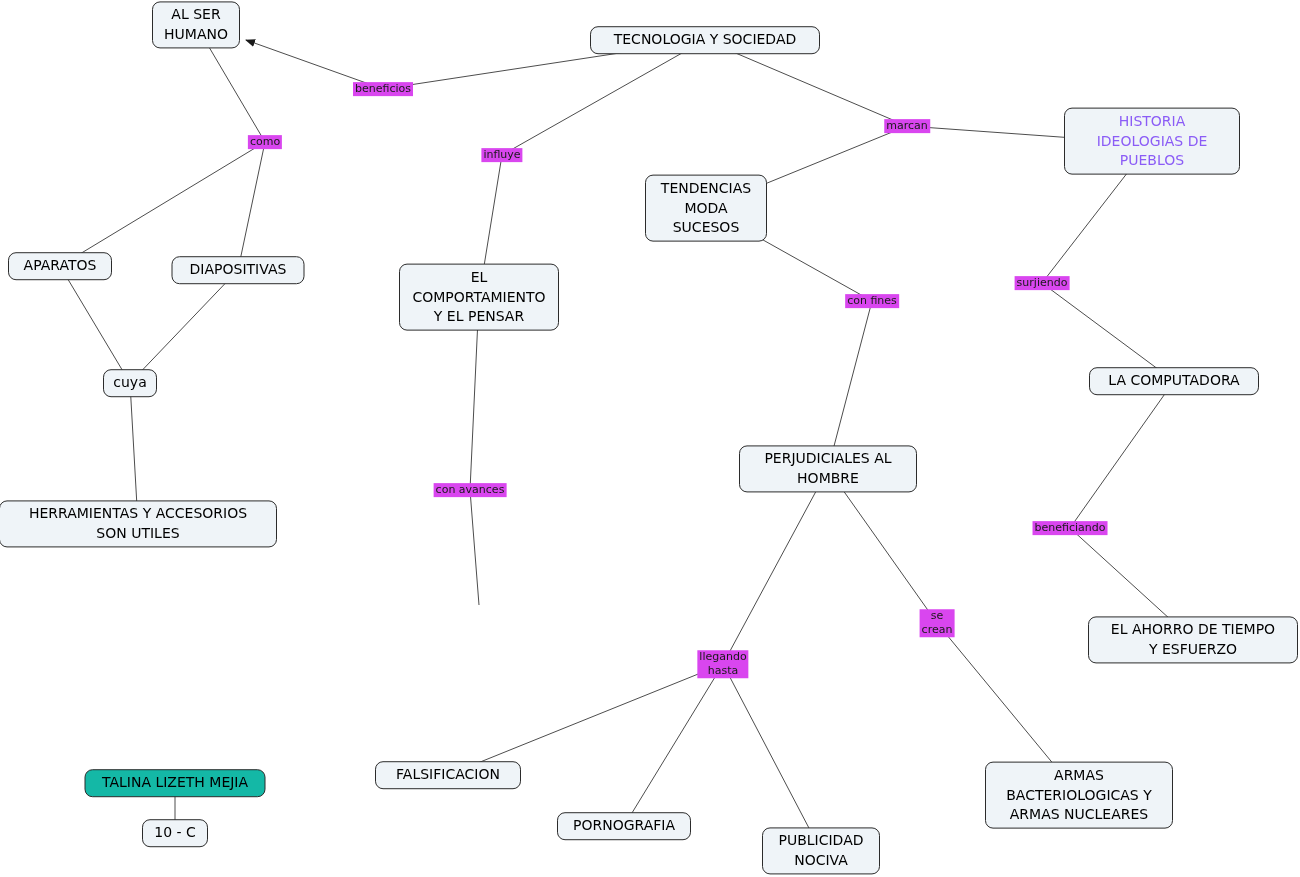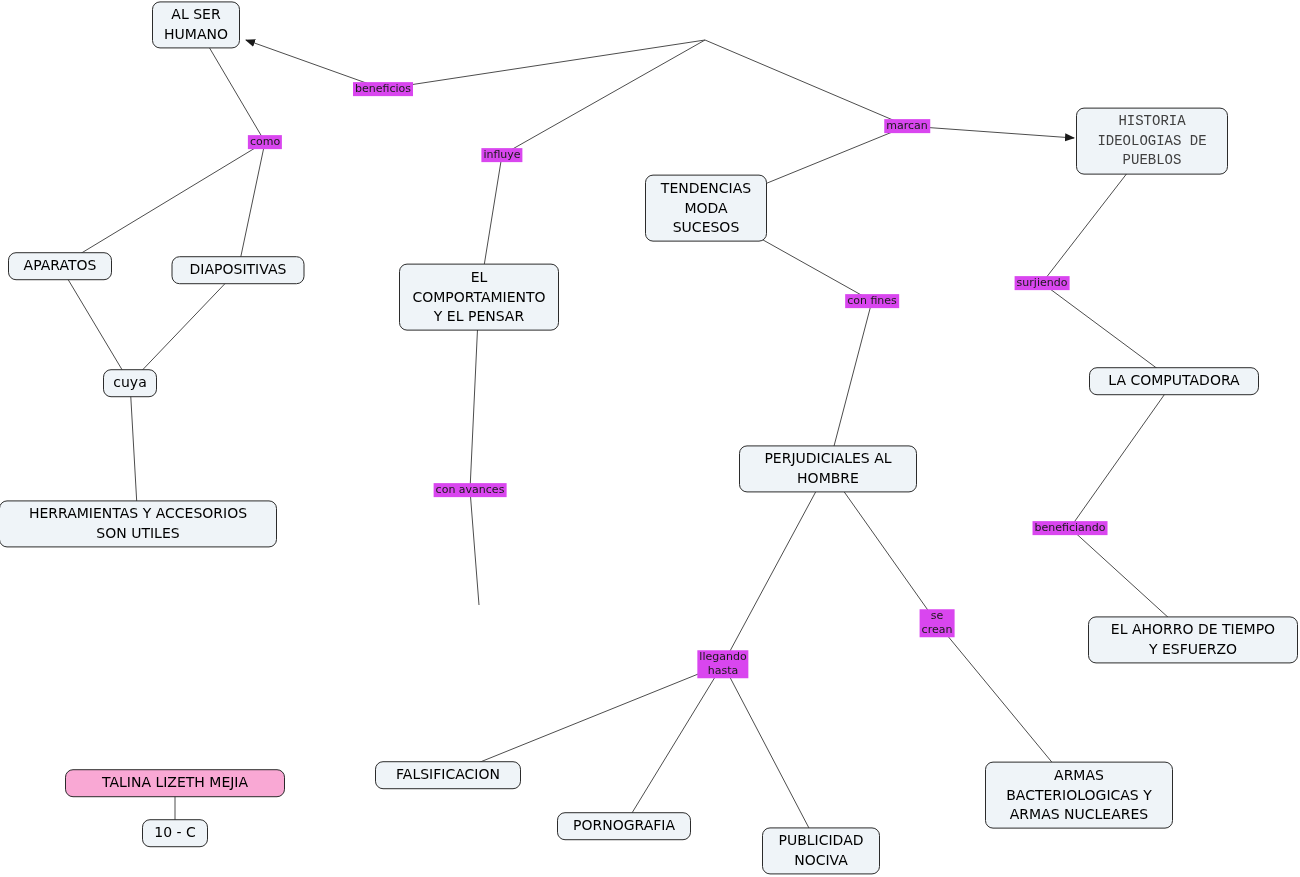--- a/index.html
+++ b/index.html
@@ -93,41 +93,42 @@
     <div class="link-label" style="left: 502px; top: 155px;">influye</div>
     <div class="link-label" style="left: 907px; top: 126px;">marcan</div>
     <div class="link-label" style="left: 1042px; top: 283px;">surjiendo</div>
     <div class="link-label" style="left: 872px; top: 301px;">con fines</div>
     <div class="link-label" style="left: 470px; top: 490px;">con avances</div>
     <div class="link-label" style="left: 1070px; top: 528px;">beneficiando</div>
     <div class="link-label" style="left: 937px; top: 623px;">se
 crean</div>
     <div class="link-label" style="left: 723px; top: 664px;">llegando
 hasta</div>
+    <div class="node" style="left: 705px; top: 40px; width: 230px; background: rgb(239, 244, 248); border-color: rgb(43, 43, 43); color: rgb(0, 0, 0);">TECNOLOGIA Y SOCIEDAD</div>
     <div class="node" style="left: 196px; top: 25px; width: 88px; background: rgb(239, 244, 248); border-color: rgb(43, 43, 43); color: rgb(0, 0, 0);">AL SER
 HUMANO</div>
-    <div class="node" style="left: 1152px; top: 141px; width: 152px; background: rgb(239, 244, 248); border-color: rgb(43, 43, 43); color: #404040; font-family: Liberation Mono, monospace;">HISTORIA
+    <div class="node" style="left: 1152px; top: 141px; width: 176px; background: rgb(239, 244, 248); border-color: rgb(43, 43, 43); color: #8b5cf6;">HISTORIA
 IDEOLOGIAS DE
 PUEBLOS</div>
     <div class="node" style="left: 706px; top: 208px; width: 122px; background: rgb(239, 244, 248); border-color: rgb(43, 43, 43); color: rgb(0, 0, 0);">TENDENCIAS
 MODA
 SUCESOS</div>
     <div class="node" style="left: 60px; top: 266px; width: 104px; background: rgb(239, 244, 248); border-color: rgb(43, 43, 43); color: rgb(0, 0, 0);">APARATOS</div>
     <div class="node" style="left: 238px; top: 270px; width: 133px; background: rgb(239, 244, 248); border-color: rgb(43, 43, 43); color: rgb(0, 0, 0);">DIAPOSITIVAS</div>
     <div class="node" style="left: 479px; top: 297px; width: 160px; background: rgb(239, 244, 248); border-color: rgb(43, 43, 43); color: rgb(0, 0, 0);">EL COMPORTAMIENTO
 Y EL PENSAR</div>
     <div class="node" style="left: 130px; top: 383px; width: 54px; background: rgb(239, 244, 248); border-color: rgb(43, 43, 43); color: rgb(0, 0, 0);">cuya</div>
     <div class="node" style="left: 1174px; top: 381px; width: 170px; background: rgb(239, 244, 248); border-color: rgb(43, 43, 43); color: rgb(0, 0, 0);">LA COMPUTADORA</div>
     <div class="node" style="left: 138px; top: 524px; width: 278px; background: rgb(239, 244, 248); border-color: rgb(43, 43, 43); color: rgb(0, 0, 0);">HERRAMIENTAS Y ACCESORIOS
 SON UTILES</div>
     <div class="node" style="left: 828px; top: 469px; width: 178px; background: rgb(239, 244, 248); border-color: rgb(43, 43, 43); color: rgb(0, 0, 0);">PERJUDICIALES AL
 HOMBRE</div>
     <div class="node" style="left: 1193px; top: 640px; width: 210px; background: rgb(239, 244, 248); border-color: rgb(43, 43, 43); color: rgb(0, 0, 0);">EL AHORRO DE TIEMPO
 Y ESFUERZO</div>
-    <div class="node" style="left: 175px; top: 783px; width: 220px; background: #f9a8d4; border-color: rgb(43, 43, 43); color: rgb(0, 0, 0);">TALINA LIZETH MEJIA</div>
+    <div class="node" style="left: 175px; top: 783px; width: 181px; background: #14b8a6; border-color: rgb(43, 43, 43); color: rgb(0, 0, 0);">TALINA LIZETH MEJIA</div>
     <div class="node" style="left: 175px; top: 833px; width: 66px; background: rgb(239, 244, 248); border-color: rgb(43, 43, 43); color: rgb(0, 0, 0);">10 - C</div>
     <div class="node" style="left: 448px; top: 775px; width: 146px; background: rgb(239, 244, 248); border-color: rgb(43, 43, 43); color: rgb(0, 0, 0);">FALSIFICACION</div>
     <div class="node" style="left: 624px; top: 826px; width: 134px; background: rgb(239, 244, 248); border-color: rgb(43, 43, 43); color: rgb(0, 0, 0);">PORNOGRAFIA</div>
     <div class="node" style="left: 821px; top: 851px; width: 118px; background: rgb(239, 244, 248); border-color: rgb(43, 43, 43); color: rgb(0, 0, 0);">PUBLICIDAD
 NOCIVA</div>
     <div class="node" style="left: 1079px; top: 795px; width: 188px; background: rgb(239, 244, 248); border-color: rgb(43, 43, 43); color: rgb(0, 0, 0);">ARMAS
 BACTERIOLOGICAS Y
 ARMAS NUCLEARES</div>
   </div>
 

